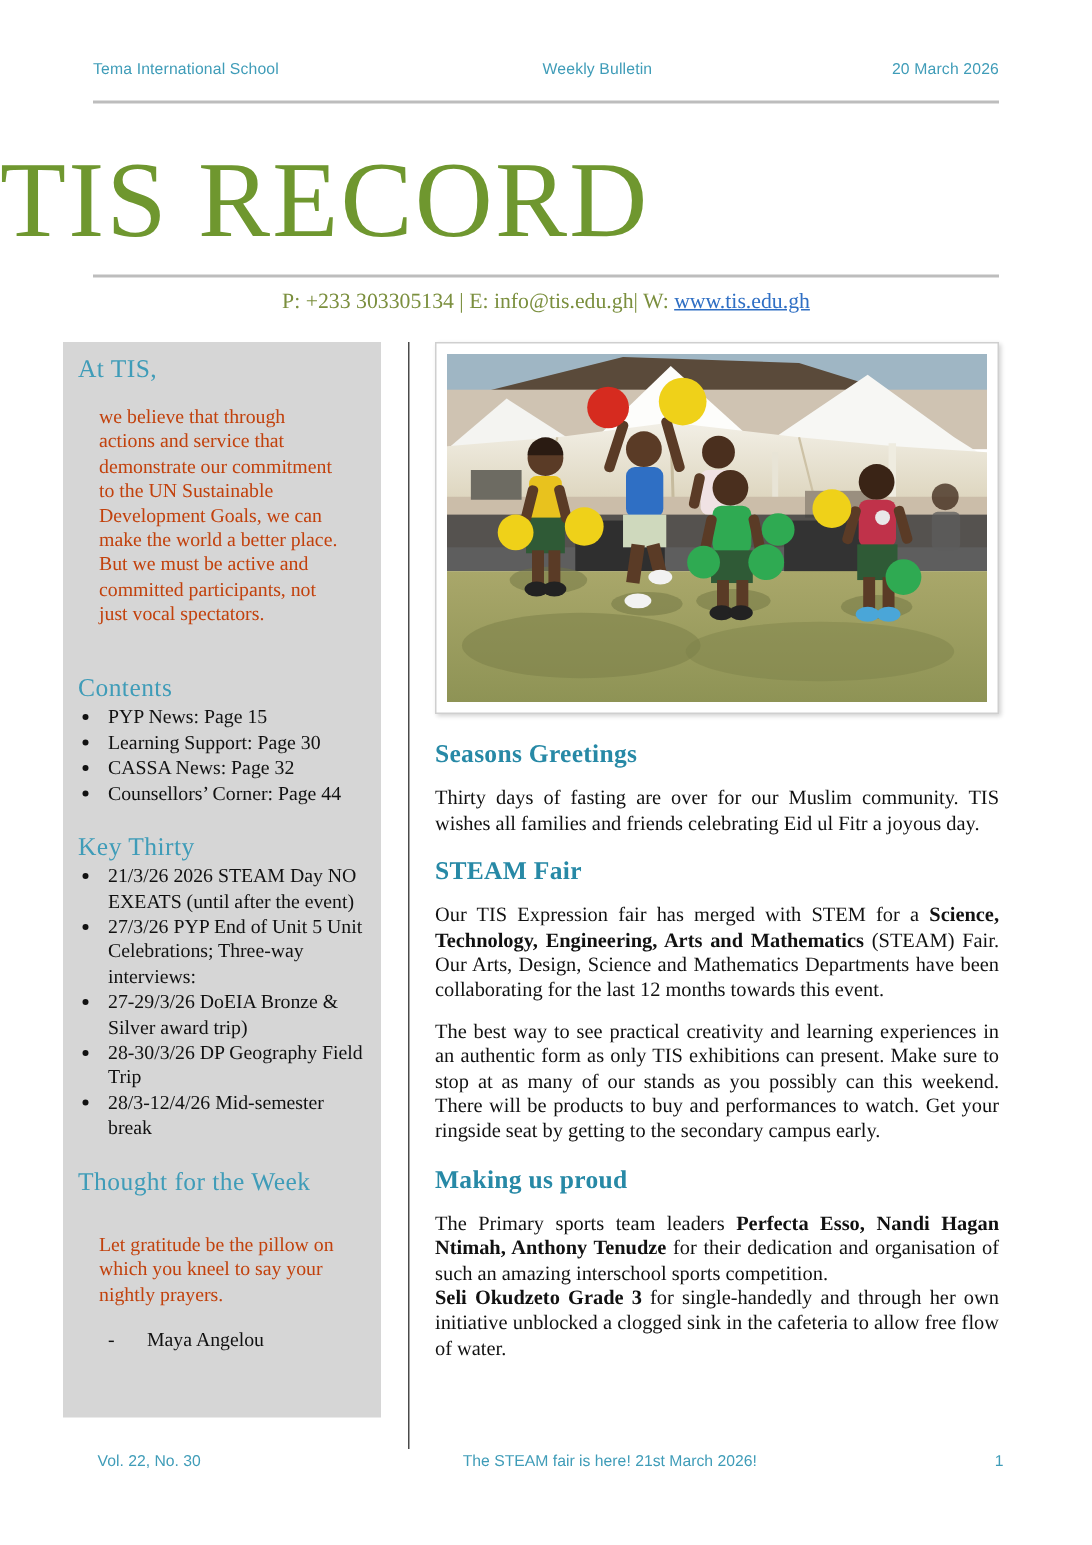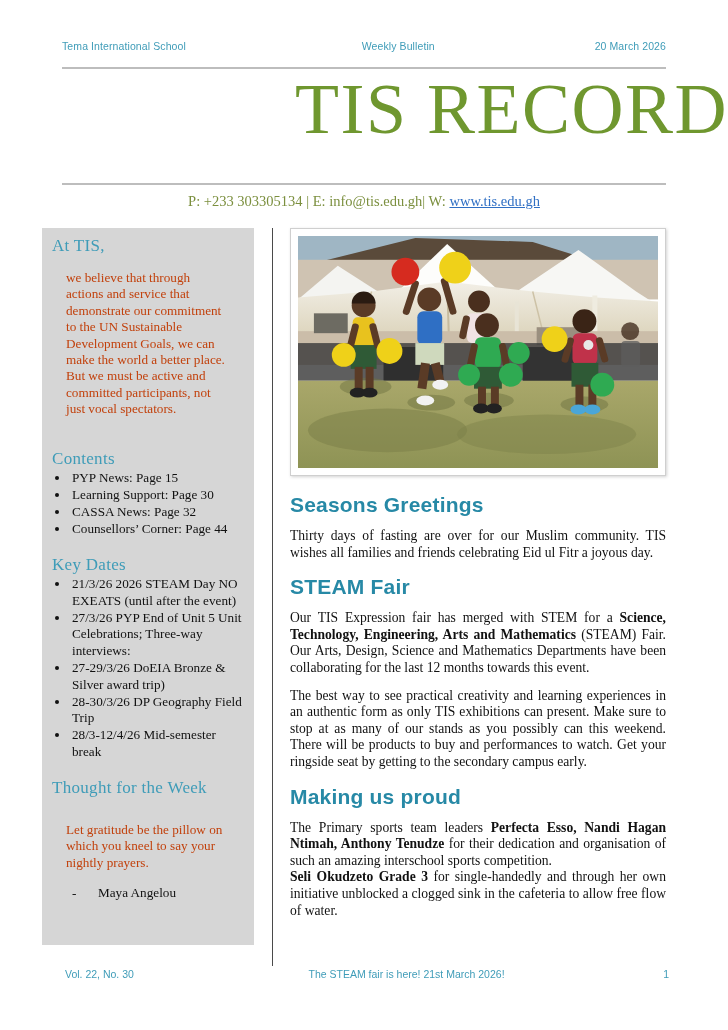--- a/index.html
+++ b/index.html
@@ -42,23 +42,23 @@
     position: absolute;
     left: 62px; top: 67px;
     width: 604px;
     height: 2px;
     background: #bdbdbd;
   }
 
   
   .title-wrap {
     position: absolute;
-    left: 0; top: 66px;
+    left: 0; top: 90px;
     width: 728px;
-    text-align: right;
+    text-align: left;
   }
   .title-wrap .title {
     font-family: "Liberation Serif", serif;
     font-size: 72px;
     line-height: 86px;
     color: #6f972f;
     letter-spacing: 1.5px;
     font-weight: normal;
   }
 
@@ -155,22 +155,22 @@
     padding: 7px;
     box-shadow: 1px 1px 3px rgba(0,0,0,0.18);
   }
   .photo {
     width: 100%;
     height: 100%;
     display: block;
   }
 
   .art-h {
-    font-family: Liberation Sans, sans-serif;
-    font-size: 21px;
+    font-family: Liberation Serif, serif;
+    font-size: 17px;
     font-weight: bold;
     color: #2789a6;
     margin: 0;
     letter-spacing: 0.2px;
   }
   .art-p {
     font-size: 13.6px;
     line-height: 16.6px;
     text-align: justify;
     margin: 0;
@@ -226,21 +226,21 @@
     <div class="side-h">Contents</div>
     <ul class="side-list">
       <li>PYP News: Page 15</li>
       <li>Learning Support: Page 30</li>
       <li>CASSA News: Page 32</li>
       <li>Counsellors’ Corner: Page 44</li>
     </ul>
 
     <div class="gap-lg"></div>
 
-    <div class="side-h">Key Dates</div>
+    <div class="side-h">Key Thirty</div>
     <ul class="side-list">
       <li>21/3/26 2026 STEAM Day NO EXEATS (until after the event)</li>
       <li>27/3/26 PYP End of Unit 5 Unit Celebrations;  Three-way interviews:</li>
       <li>27-29/3/26 DoEIA Bronze &amp; Silver award trip)</li>
       <li>28-30/3/26 DP Geography Field Trip</li>
       <li>28/3-12/4/26 Mid-semester break</li>
     </ul>
 
     <div class="gap-lg"></div>
 

